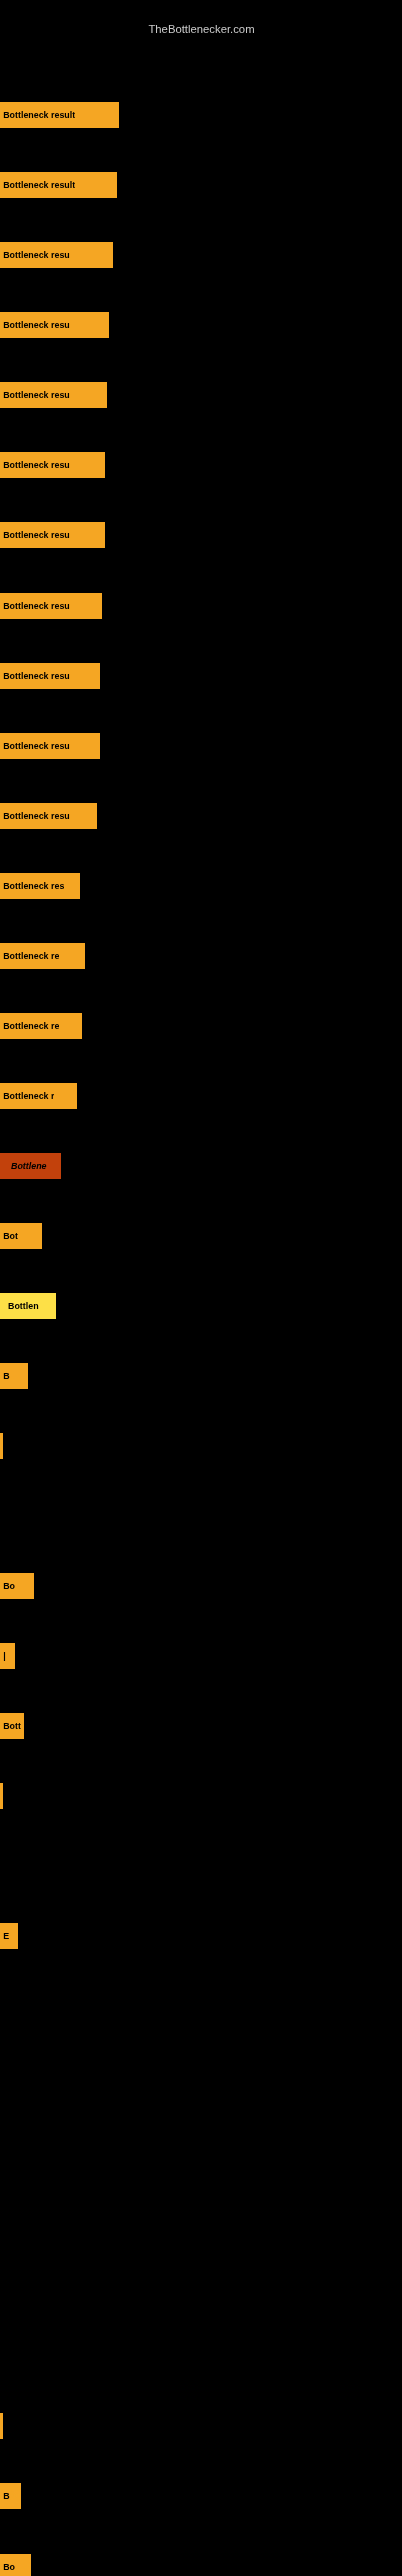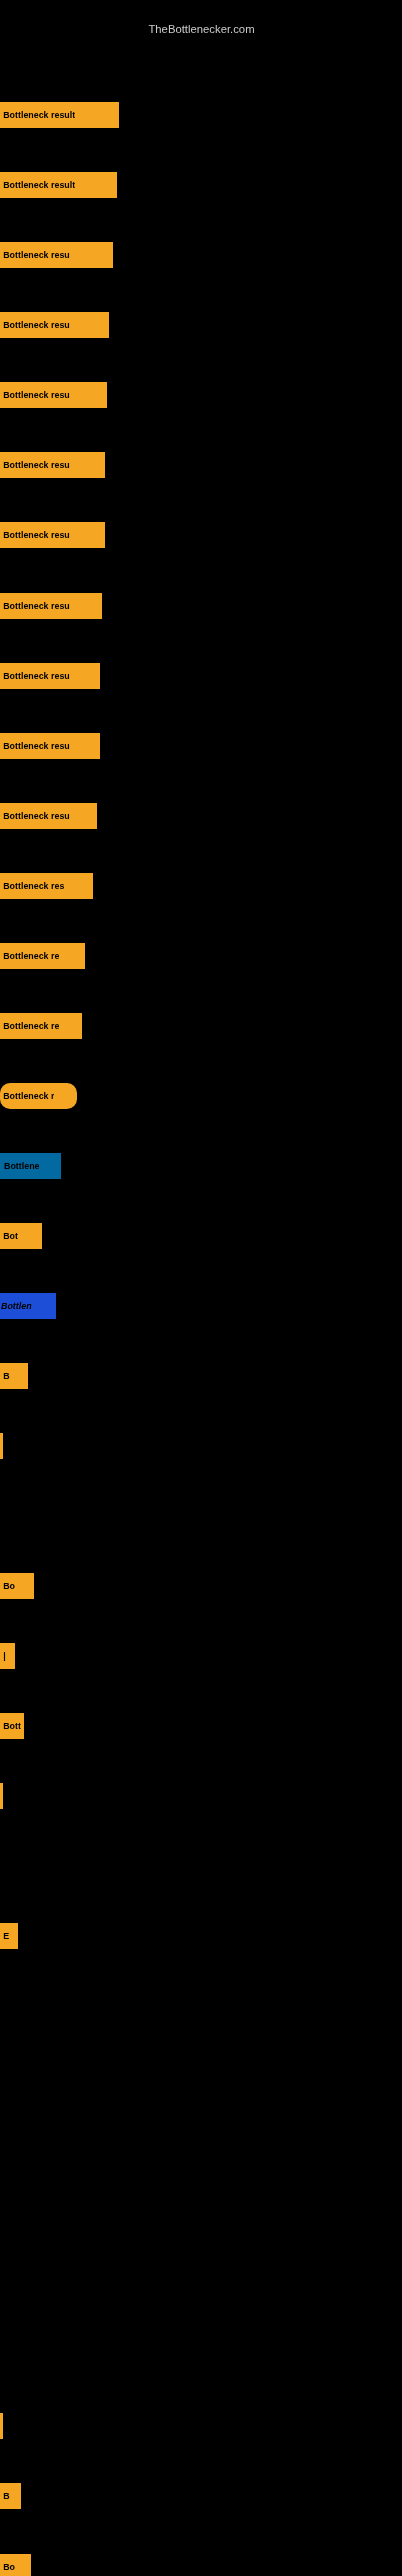--- a/index.html
+++ b/index.html
@@ -50,39 +50,39 @@
       </div>
       <div style="position: absolute; top: 605px; left: 0px; width: 100px; height: 26px; background-color: rgb(245, 166, 35); display: flex; align-items: center; padding-left: 3.2px;">
         <span style="color: rgb(0, 0, 0); font-size: 8.9px; font-weight: bold; white-space: nowrap; overflow: hidden;">Bottleneck resu</span>
       </div>
       <div style="position: absolute; top: 675px; left: 0px; width: 100px; height: 26px; background-color: rgb(245, 166, 35); display: flex; align-items: center; padding-left: 3.2px;">
         <span style="color: rgb(0, 0, 0); font-size: 8.9px; font-weight: bold; white-space: nowrap; overflow: hidden;">Bottleneck resu</span>
       </div>
       <div style="position: absolute; top: 745px; left: 0px; width: 97px; height: 26px; background-color: rgb(245, 166, 35); display: flex; align-items: center; padding-left: 3.2px;">
         <span style="color: rgb(0, 0, 0); font-size: 8.9px; font-weight: bold; white-space: nowrap; overflow: hidden;">Bottleneck resu</span>
       </div>
-      <div style="position: absolute; top: 815px; left: 0px; width: 93px; height: 26px; background-color: rgb(245, 166, 35); display: flex; align-items: center; padding-left: 3.2px;">
+      <div style="position: absolute; top: 815px; left: 0px; width: 80px; height: 26px; background-color: rgb(245, 166, 35); display: flex; align-items: center; padding-left: 3.2px;">
         <span style="color: rgb(0, 0, 0); font-size: 8.9px; font-weight: bold; white-space: nowrap; overflow: hidden;">Bottleneck res</span>
       </div>
       <div style="position: absolute; top: 885px; left: 0px; width: 85px; height: 26px; background-color: rgb(245, 166, 35); display: flex; align-items: center; padding-left: 3.2px;">
         <span style="color: rgb(0, 0, 0); font-size: 8.9px; font-weight: bold; white-space: nowrap; overflow: hidden;">Bottleneck re</span>
       </div>
       <div style="position: absolute; top: 955px; left: 0px; width: 82px; height: 26px; background-color: rgb(245, 166, 35); display: flex; align-items: center; padding-left: 3.2px;">
         <span style="color: rgb(0, 0, 0); font-size: 8.9px; font-weight: bold; white-space: nowrap; overflow: hidden;">Bottleneck re</span>
       </div>
-      <div style="position: absolute; top: 1025px; left: 0px; width: 77px; height: 26px; background-color: rgb(245, 166, 35); display: flex; align-items: center; padding-left: 3.2px; border-radius: 10px;">
+      <div style="position: absolute; top: 1025px; left: 0px; width: 77px; height: 26px; background-color: rgb(245, 166, 35); display: flex; align-items: center; padding-left: 3.2px;">
         <span style="color: rgb(0, 0, 0); font-size: 8.9px; font-weight: bold; white-space: nowrap; overflow: hidden;">Bottleneck r</span>
       </div>
-      <div style="position: absolute; top: 1095px; left: 0px; width: 61px; height: 26px; background-color: #0369a1; display: flex; align-items: center; padding-left: 4px;">
+      <div style="position: absolute; top: 1095px; left: 0px; width: 61px; height: 26px; background-color: #c2410c; display: flex; align-items: center; padding-left: 11px; font-style: italic;">
         <span style="color: rgb(0, 0, 0); font-size: 8.9px; font-weight: bold; white-space: nowrap; overflow: hidden;">Bottlene</span>
       </div>
       <div style="position: absolute; top: 1165px; left: 0px; width: 42px; height: 26px; background-color: rgb(245, 166, 35); display: flex; align-items: center; padding-left: 3.2px;">
         <span style="color: rgb(0, 0, 0); font-size: 8.9px; font-weight: bold; white-space: nowrap; overflow: hidden;">Bot</span>
       </div>
-      <div style="position: absolute; top: 1235px; left: 0px; width: 56px; height: 26px; background-color: #1d4ed8; display: flex; align-items: center; padding-left: 1px; font-style: italic;">
+      <div style="position: absolute; top: 1235px; left: 0px; width: 56px; height: 26px; background-color: #fde047; display: flex; align-items: center; padding-left: 8px;">
         <span style="color: rgb(0, 0, 0); font-size: 8.9px; font-weight: bold; white-space: nowrap; overflow: hidden;">Bottlen</span>
       </div>
       <div style="position: absolute; top: 1305px; left: 0px; width: 28px; height: 26px; background-color: rgb(245, 166, 35); display: flex; align-items: center; padding-left: 3.2px;">
         <span style="color: rgb(0, 0, 0); font-size: 8.9px; font-weight: bold; white-space: nowrap; overflow: hidden;">B</span>
       </div>
       <div style="position: absolute; top: 1375px; left: 0px; width: 1.6px; height: 26px; background-color: rgb(245, 166, 35); display: flex; align-items: center; padding-left: 3.2px;">
         <span style="color: rgb(0, 0, 0); font-size: 8.9px; font-weight: bold; white-space: nowrap; overflow: hidden;"></span>
       </div>
       <div style="position: absolute; top: 1515px; left: 0px; width: 34px; height: 26px; background-color: rgb(245, 166, 35); display: flex; align-items: center; padding-left: 3.2px;">
         <span style="color: rgb(0, 0, 0); font-size: 8.9px; font-weight: bold; white-space: nowrap; overflow: hidden;">Bo</span>

